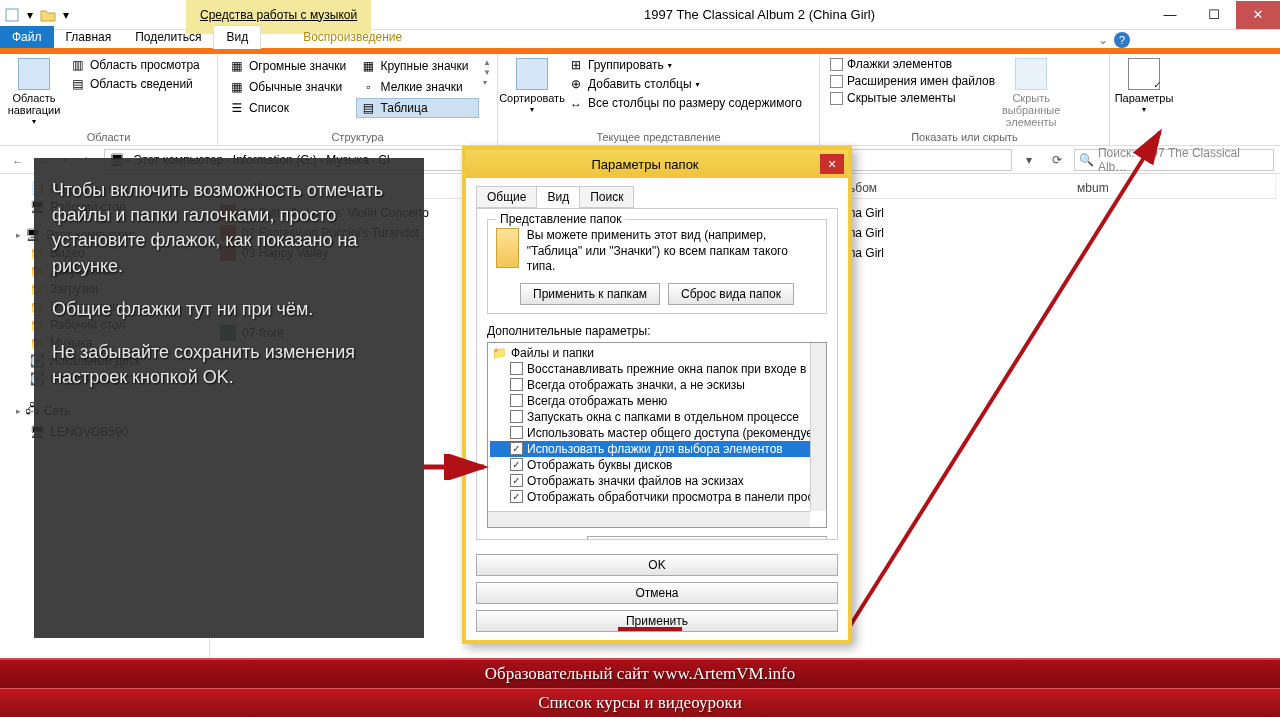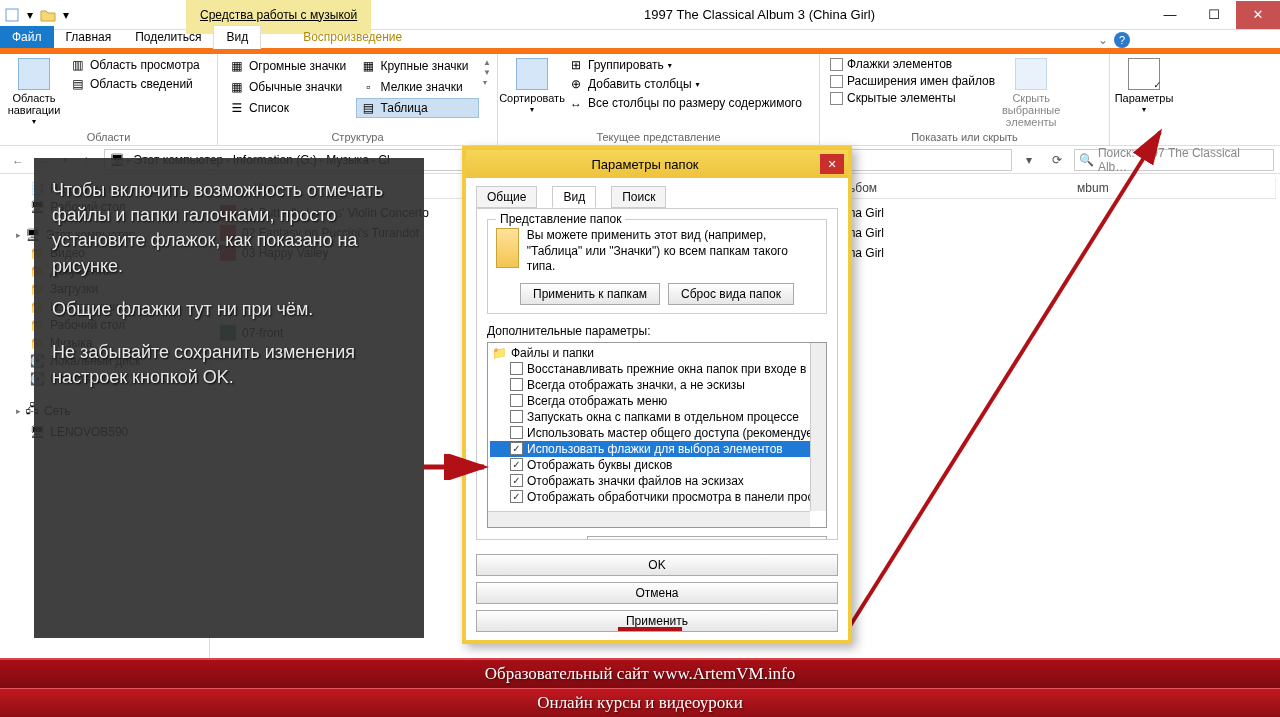--- a/index.html
+++ b/index.html
@@ -61,21 +61,21 @@
 
 
 .overlay-box { position:absolute; left:34px; top:158px; width:390px; height:480px; background:rgba(48,48,48,0.92); color:#e8e8e8; padding:20px 18px; font-family:Georgia,serif; font-size:18px; line-height:1.4; z-index:5; }
 .overlay-box p { margin-bottom:18px; text-shadow:1px 1px 2px #000; }
 
 
 .dialog { position:absolute; left:462px; top:146px; width:390px; height:498px; background:#fff; border:4px solid #f3ca3d; z-index:6; box-shadow:4px 4px 10px rgba(0,0,0,.3); display:flex; flex-direction:column; }
 .dlg-title { background:linear-gradient(#f5d557,#eec33e); height:28px; display:flex; align-items:center; padding:0 4px; }
 .dlg-title span { flex:1; text-align:center; font-size:13px; }
 .dlg-close { width:24px; height:20px; background:#c9302c; color:#fff; display:flex; align-items:center; justify-content:center; cursor:pointer; font-size:11px; }
-.dlg-tabs { display:flex; padding:8px 10px 0; gap:16px; }
+.dlg-tabs { display:flex; padding:8px 10px 0; gap:0; }
 .dlg-tab { padding:3px 10px; font-size:12px; border:1px solid #ccc; background:#f4f4f4; cursor:pointer; margin-right:-1px; }
 .dlg-tab.active { background:#fff; border-bottom:1px solid #fff; position:relative; z-index:1; }
 .dlg-body { border:1px solid #ccc; margin:0 10px 8px; flex:1; padding:10px; font-size:12px; overflow:hidden; }
 .group-box { border:1px solid #ccc; padding:8px; position:relative; margin-bottom:10px; }
 .group-box .legend { position:absolute; top:-8px; left:8px; background:#fff; padding:0 4px; font-size:12px; }
 .folder-desc { display:flex; gap:8px; }
 .folder-ico { width:40px; height:40px; background:linear-gradient(#ffe29a,#f3c551); border:1px solid #caa33a; }
 .btn { border:1px solid #aaa; background:linear-gradient(#fefefe,#e6e6e6); padding:3px 12px; font-size:12px; cursor:pointer; }
 .btn-row { display:flex; gap:8px; justify-content:center; margin-top:8px; }
 .adv-label { margin:6px 0 4px; font-size:12px; }
@@ -117,21 +117,21 @@
       </span>
     <span class="qat-item">▾</span>
     <span class="qat-item">
         <svg width="16" height="14">
           <path d="M1 3h5l2 2h7v8H1z" fill="#f7d774" stroke="#caa33a"></path>
         </svg>
       </span>
     <span class="qat-item">▾</span>
   </div>
   <div class="context-tab">Средства работы с музыкой</div>
-  <div class="title-text">1997 The Classical Album 3 (China Girl)</div>
+  <div class="title-text">1997 The Classical Album 2 (China Girl)</div>
   <div class="winbtns">
     <div class="winbtn">—</div>
     <div class="winbtn">☐</div>
     <div class="winbtn close">✕</div>
   </div>
 </div>
 <div class="help">
   <span style="color:#777;cursor:pointer">⌄</span>
   <span style="width:16px;height:16px;border-radius:8px;background:#2c7ac9;color:#fff;display:flex;align-items:center;justify-content:center;font-size:11px;cursor:pointer">?</span>
 </div>
@@ -500,14 +500,14 @@
       <marker id="ah2" markerWidth="10" markerHeight="10" refX="8" refY="3" orient="auto">
         <path d="M0,0 L9,3 L0,6 z" fill="#b11016"></path>
       </marker>
     </defs>
     <line x1="0" y1="500" x2="310" y2="6" stroke="#b11016" stroke-width="4" marker-end="url(#ah2)"></line>
   </svg>
 <div class="ok-underline"></div>
 
 <div class="footer">
   <div class="banner b1">Образовательный сайт www.ArtemVM.info</div>
-  <div class="banner b2">Онлайн курсы и видеоуроки</div>
+  <div class="banner b2">Список курсы и видеоуроки</div>
 </div>
 
 </body></html>

